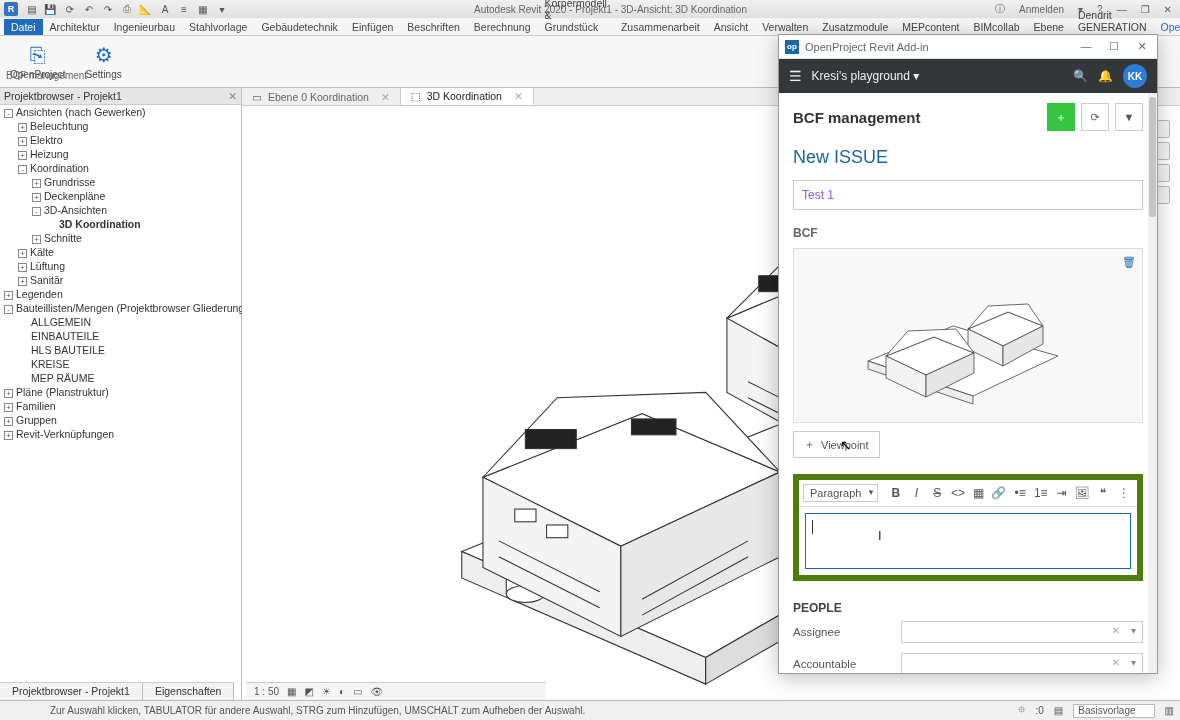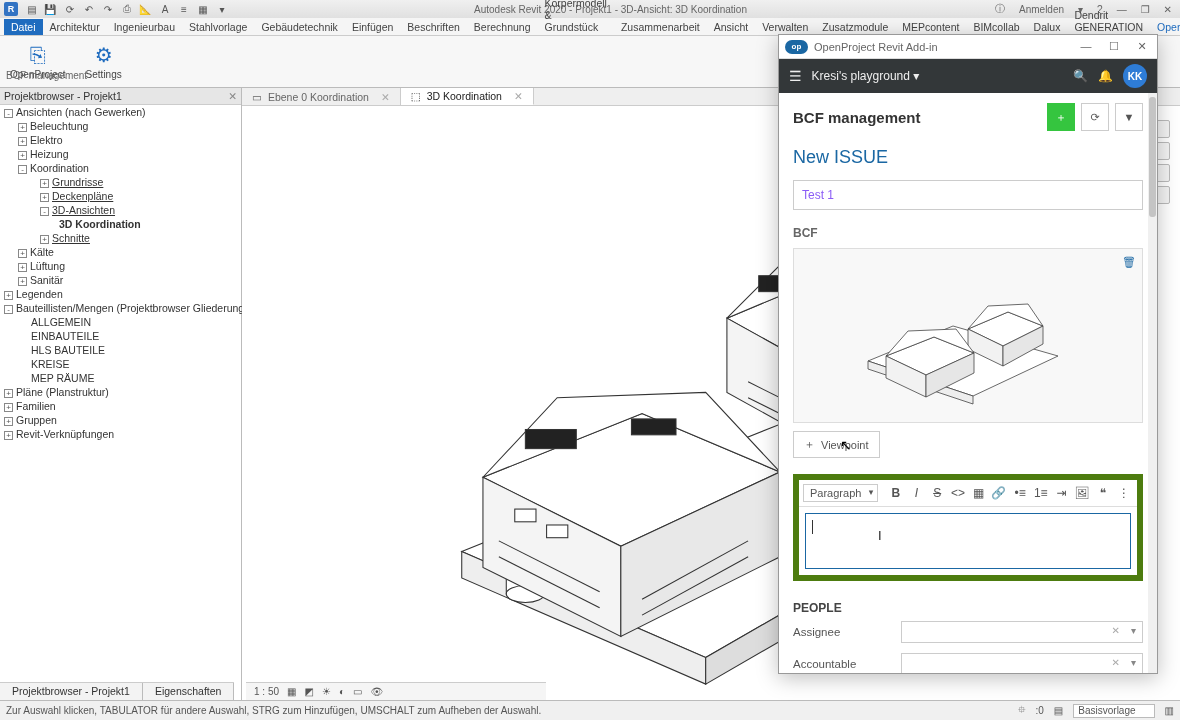--- a/index.html
+++ b/index.html
@@ -30,51 +30,51 @@
 
 
 .pbrowser { width:242px; border-right:1px solid #bbb; background:#fff; font-size:10.5px; }
 .pbrowser .pb-title { background:#e6e6e6; border-bottom:1px solid #ccc; padding:2px 4px; display:flex; justify-content:space-between; }
 .pbrowser .pb-title .close-x { color:#888; cursor:pointer; }
 .pbrowser ul { list-style:none; }
 .pbrowser li { padding:1px 2px 1px 0; white-space:nowrap; }
 .pbrowser li .exp { display:inline-block; width:9px; height:9px; border:1px solid #888; text-align:center; line-height:7px; font-size:8px; margin-right:3px; color:#555; background:#fff; }
 .pbrowser .lvl0 { padding-left:4px; }
 .pbrowser .lvl1 { padding-left:18px; }
-.pbrowser .lvl2 { padding-left:40px;text-decoration:underline; }
+.pbrowser .lvl2 { padding-left:32px; }
 .pbrowser .lvl3 { padding-left:46px; }
 .pbrowser .selected { font-weight:bold; }
 
 
 .viewport { flex:1; position:relative; background:#fff; }
 .view-tabs { height:18px; background:#efefef; border-bottom:1px solid #ccc; display:flex; font-size:10.5px; }
 .view-tabs .vtab { padding:2px 10px; border-right:1px solid #ccc; display:flex; align-items:center; gap:6px; color:#666;}
 .view-tabs .vtab.active { background:#fff; color:#222; border-bottom:1px solid #fff; }
 .view-tabs .vx { color:#aaa; margin-left:6px; }
 .canvas { position:absolute; top:18px; left:0; right:0; bottom:0; background:#fff; }
 
 
 .dock-tabs { position:absolute; left:0; bottom:20px; height:18px; background:#e8e8e8; border-top:1px solid #ccc; display:flex; font-size:10.5px; }
 .dock-tabs .dtab { padding:2px 12px; border-right:1px solid #bbb; background:#f3f3f3; }
 
 
 .statusbar { position:absolute; bottom:0; left:0; right:0; height:20px; background:#f0f0f0; border-top:1px solid #bbb; font-size:10px; color:#555; display:flex; align-items:center; padding:0 6px; gap:14px; }
-.statusbar .hint { flex:0 0 auto; }
+.statusbar .hint { flex:0 0 auto;margin-left:44px; }
 .viewcontrol { position:absolute; bottom:20px; left:246px; height:18px; background:#f5f5f5; border-top:1px solid #ccc; display:flex; align-items:center; gap:8px; padding:0 8px; font-size:10px; color:#555; width:300px;}
 .statusbar .right-grp { margin-left:auto; display:flex; gap:10px; align-items:center; }
 .statusbar .combobox { border:1px solid #bbb; background:#fff; padding:0 18px 0 4px; height:14px; line-height:12px; position:relative;}
 
 
 .navwheel { position:absolute; top:120px; right:9px; width:20px; display:flex; flex-direction:column; gap:4px; align-items:center;}
 .navwheel span { width:18px; height:18px; border:1px solid #bbb; background:#f4f4f4; border-radius:2px;}
 
 
 .addin { position:absolute; top:34px; right:22px; width:380px; height:640px; background:#fff; border:1px solid #999; box-shadow:0 4px 20px rgba(0,0,0,.25); z-index:50; display:flex; flex-direction:column; }
 .addin .ai-title { height:24px; background:#fff; border-bottom:1px solid #ddd; display:flex; align-items:center; padding:0 6px; font-size:11px; color:#666; gap:6px;}
-.addin .ai-title .op-logo { width:23px; height:14px; border-radius:7px; background:#1a67a3; display:flex; align-items:center; justify-content:center; color:#fff; font-size:8px; font-weight:bold;}
+.addin .ai-title .op-logo { width:14px; height:14px; border-radius:0; background:#1a67a3; display:flex; align-items:center; justify-content:center; color:#fff; font-size:8px; font-weight:bold;}
 .addin .ai-title .win { margin-left:auto; display:flex; gap:10px; color:#666; }
 .addin .ai-title .win span { width:18px; text-align:center; cursor:pointer;}
 
 .addin .ai-nav { height:34px; background:#333739; display:flex; align-items:center; padding:0 10px; color:#eee; font-size:12px; gap:10px;}
 .addin .ai-nav .burger { font-size:14px; }
 .addin .ai-nav .proj { flex:0 0 auto; }
 .addin .ai-nav .spacer { flex:1; }
 .addin .ai-nav .avatar { width:24px; height:24px; border-radius:50%; background:#2e7cd6; color:#fff; display:flex; align-items:center; justify-content:center; font-size:10px; font-weight:bold;}
 
 .addin .ai-header { padding:10px 14px; display:flex; align-items:center; }
@@ -148,21 +148,21 @@
     <span class="tab">Einfügen</span>
     <span class="tab">Beschriften</span>
     <span class="tab">Berechnung</span>
     <span class="tab">Körpermodell &amp; Grundstück</span>
     <span class="tab">Zusammenarbeit</span>
     <span class="tab">Ansicht</span>
     <span class="tab">Verwalten</span>
     <span class="tab">Zusatzmodule</span>
     <span class="tab">MEPcontent</span>
     <span class="tab">BIMcollab</span>
-    <span class="tab">Dalux</span>
+    <span class="tab">Ebene</span>
     <span class="tab">Dendrit GENERATION</span>
     <span class="tab highlight">OpenProject</span>
   </div>
 
 <div class="ribbon" id="ribbon-buttons">
     <div class="rbtn">
       <div class="ricon">⎘</div>
       <div>OpenProject</div>
     </div>
     <div class="rbtn">

